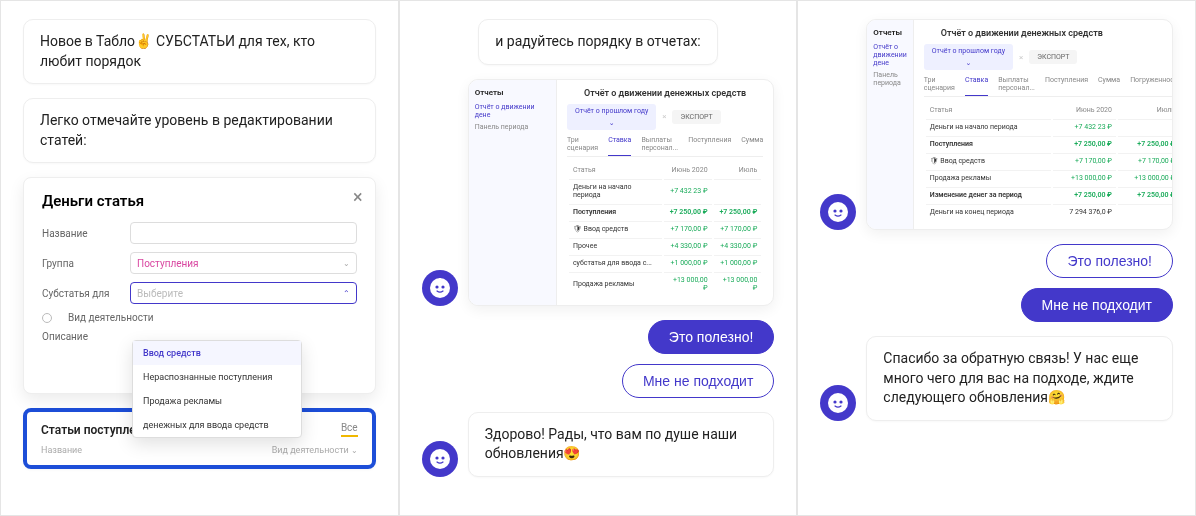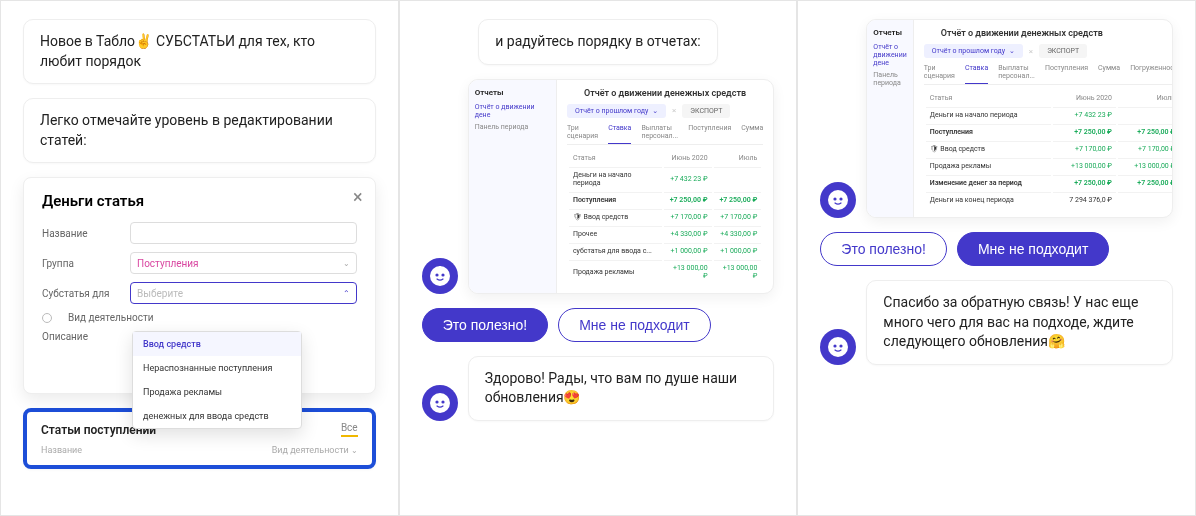--- a/index.html
+++ b/index.html
@@ -57,21 +57,21 @@
     font-size: 14px;
     font-weight: 500;
     cursor: pointer;
   }
   .pill-btn.filled {
     background: #4338ca;
     color: #fff;
   }
   .btn-row {
     display: flex;
-    flex-direction: row;
+    flex-direction: column;
     align-items: flex-end;
     gap: 10px;
   }
   
   .form-card {
     background: #fff;
     border: 1px solid #eee;
     border-radius: 8px;
     padding: 14px 18px 20px;
     box-shadow: 0 6px 16px rgba(0,0,0,0.08);
@@ -89,21 +89,21 @@
   .form-row label { width: 78px; flex-shrink: 0; }
   .form-input {
     flex: 1; height: 22px; border: 1px solid #ddd; border-radius: 4px;
     background: #fff; font-size: 10px; padding: 0 6px;
     display:flex; align-items:center; justify-content:space-between;
   }
   .form-input.blue-border { border-color: #4338ca; }
   .form-input.pink { color: #d946a0; }
   .form-dropdown {
     position: absolute;
-    left: 108px; top: 153px;
+    left: 108px; top: 162px;
     width: 170px;
     background:#fff; border:1px solid #ddd; border-radius: 4px;
     box-shadow: 0 6px 18px rgba(0,0,0,0.12);
     font-size: 9px;
     z-index: 5;
   }
   .form-dropdown .opt { padding: 7px 10px; color:#333; cursor:pointer; }
   .form-dropdown .opt.hl { background:#f5f6ff; color:#4338ca; font-weight:500; }
   .radio-dot {
     width:10px;height:10px;border:1px solid #bbb;border-radius:50%;
@@ -142,21 +142,21 @@
     padding:8px 6px; font-size:7px;
   }
   .report-side .t { font-weight:600; color:#222; margin-bottom:6px; font-size:8px;}
   .report-side .lnk { color:#4338ca; margin-bottom:4px; font-size:7px;}
   .report-side .sub { color:#888; font-size:7px;}
   .report-main { flex:1; padding:8px 10px; }
   .report-title { font-weight:600; font-size:9px; margin-bottom:6px;padding-left:17px;}
   .report-bar { display:flex; gap:6px; align-items:center; margin-bottom:6px;}
   .report-bar .chip {
     background:#eef0ff; color:#4338ca; font-size:7px;
-    padding:3px 8px; border-radius:3px; display:flex; align-items:center; gap:4px;
+    padding:3px 8px; border-radius:3px; display:flex; align-items:center; gap:4px;flex-direction:column;
   }
   .report-bar .chip.grey { background:#f5f5f5; color:#666;}
   .report-tabs {
     display:flex; gap:10px; font-size:7px; color:#888;
     border-bottom:1px solid #eee; padding-bottom:4px; margin-bottom:4px;
   }
   .report-tabs .act { color:#4338ca; border-bottom:1.5px solid #4338ca; padding-bottom:3px; margin-bottom:-4px;}
   .report-table { width:100%; font-size:7px;}
   .report-table th { color:#888; font-weight:400; text-align:left; padding:3px 4px;}
   .report-table td { padding:3px 4px; border-top:1px solid #f2f2f2;}

